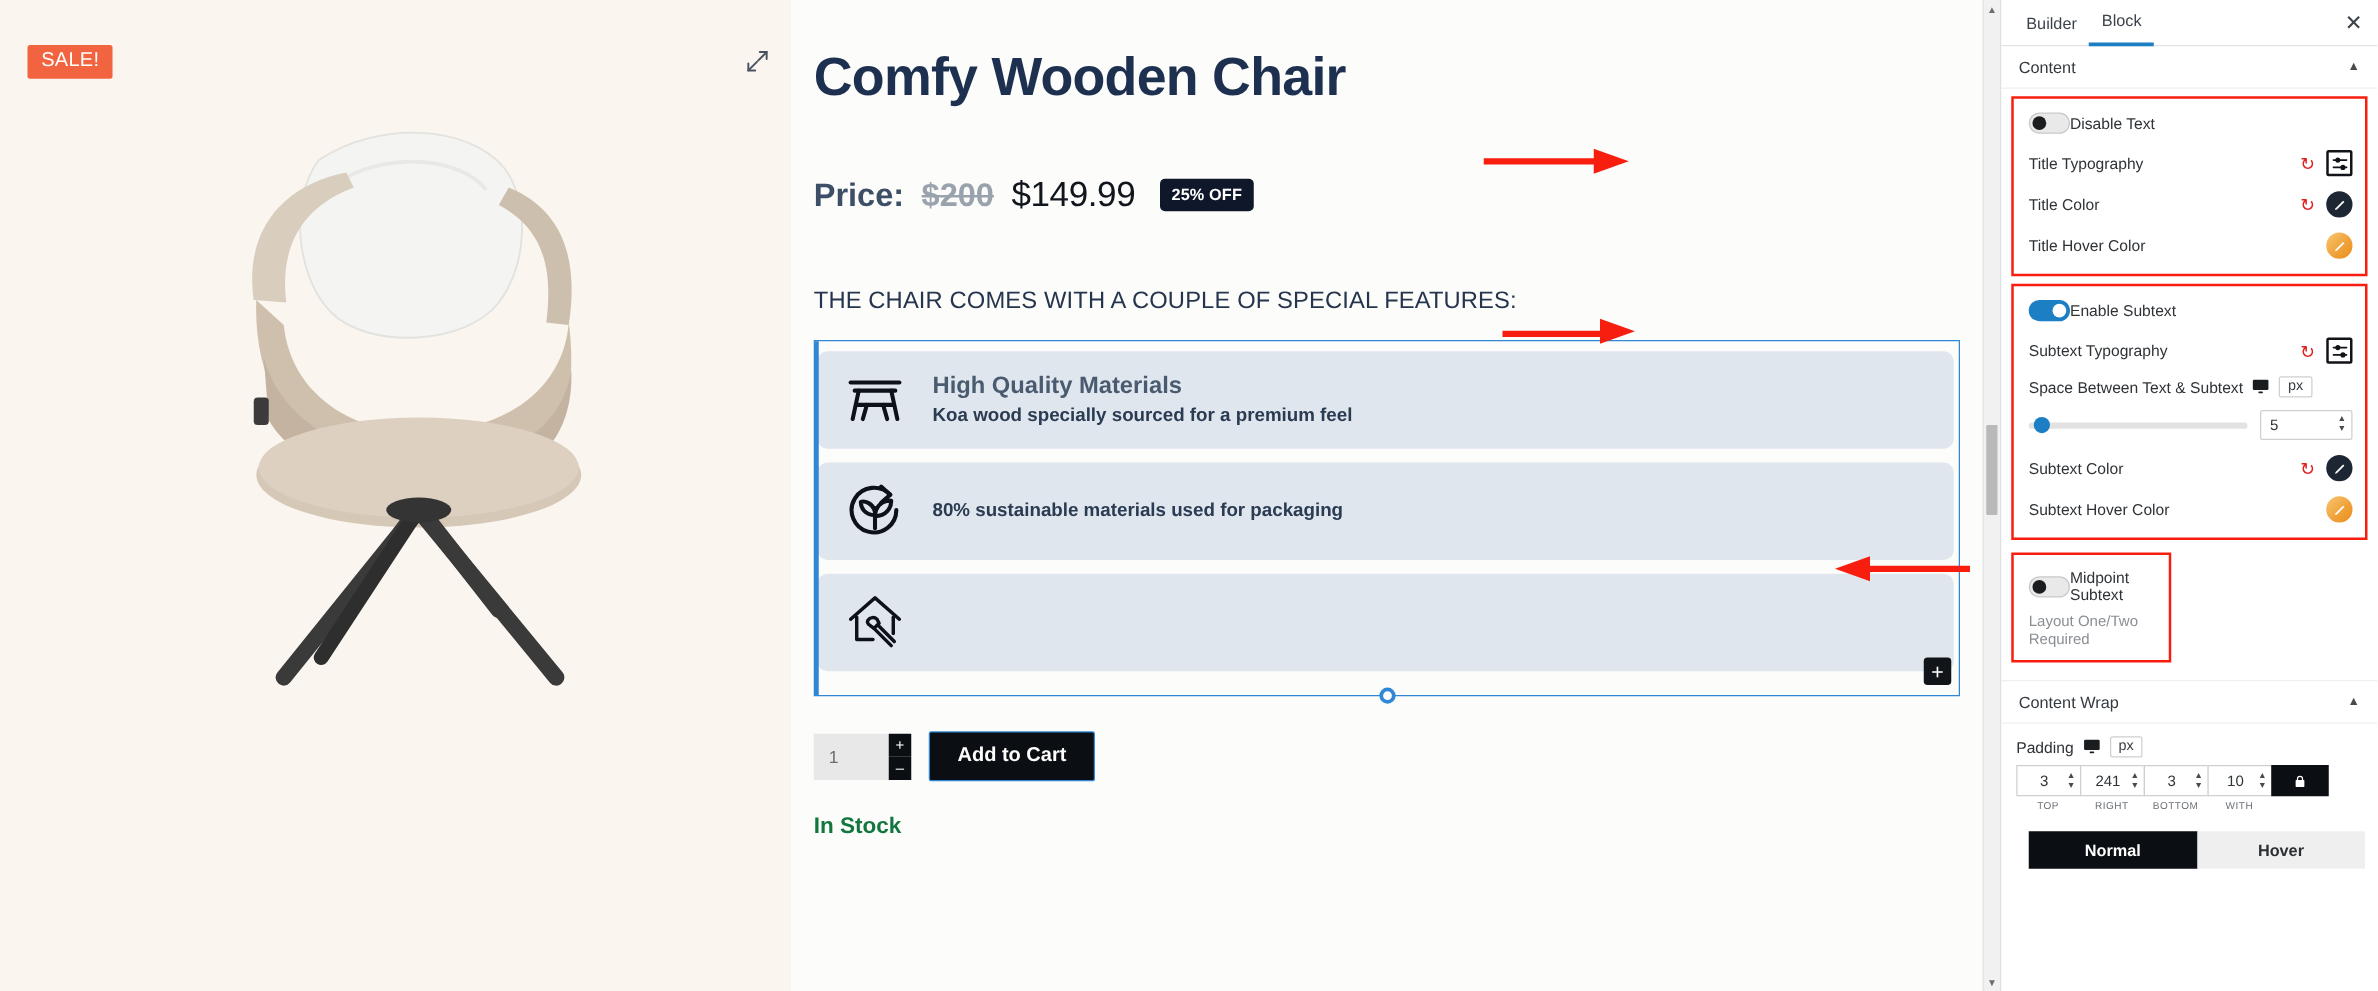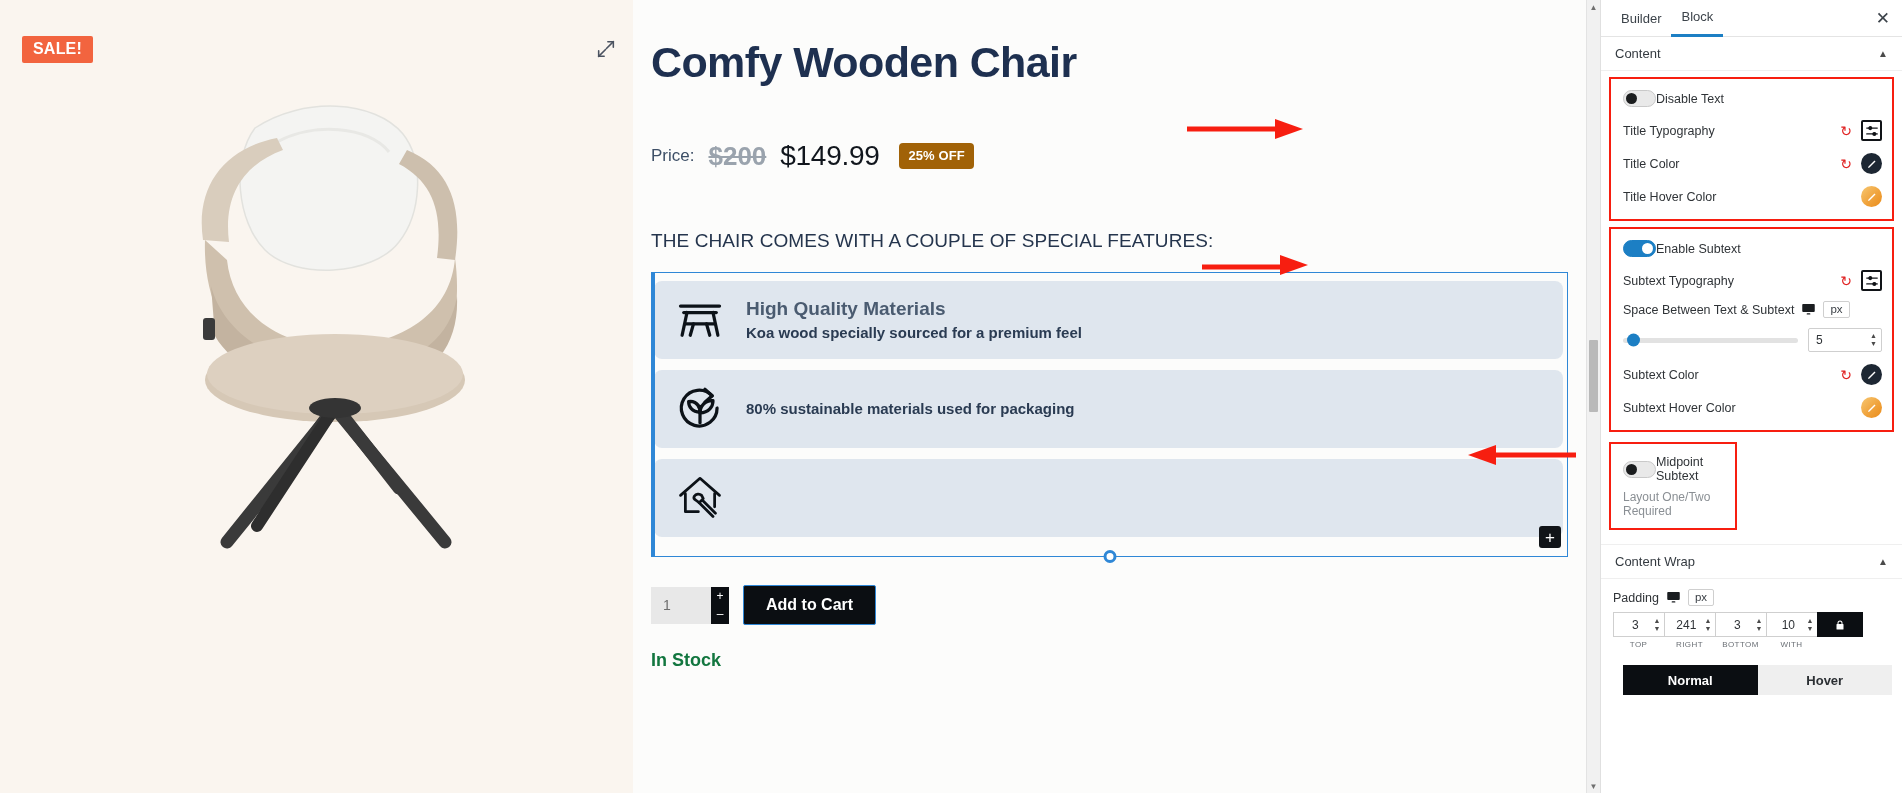--- a/index.html
+++ b/index.html
@@ -14,21 +14,21 @@
   
   .product-image-pane {
     position: relative;
     width: 633px; height: 793px;
     background: #faf5ef;
     flex: 0 0 633px;
   }
   .sale-badge {
     position: absolute; left: 22px; top: 36px;
     background: #f2643f; color: #ffffff;
-    font-size: 16px; font-weight: 700; letter-spacing: .2px;
+    font-size: 16px; font-weight: 400; letter-spacing: .2px;
     padding: 4px 11px 5px 11px; border-radius: 2px;
   }
   .expand-icon {
     position: absolute; right: 16px; top: 38px;
     width: 22px; height: 22px; color: #2d3748; opacity: .85;
     cursor: pointer;
   }
   .chair-wrap { position:absolute; left:0; top:90px; width:633px; height:560px; }
   .chair-svg { display:block; margin: 0 auto; }
 
@@ -44,28 +44,28 @@
   .product-title {
     margin-top: 38px; margin-left: 0;
     font-size: 43px; line-height: 1.12;
     font-weight: 700; color: #1e3050;
     letter-spacing: -.6px;
   }
   .price-row {
     display: flex; align-items: center; gap: 14px;
     margin-top: 54px;
   }
-  .price-label { font-size: 17px; font-weight: 400; color: #3d4f66; }
+  .price-label { font-size: 26px; font-weight: 700; color: #3d4f66; }
   .price-old {
     font-size: 26px; font-weight: 600; color: #9aa3ad;
     text-decoration: line-through; text-decoration-thickness: 2px;
   }
   .price-new { font-size: 28px; font-weight: 400; color: #11161d; letter-spacing: -.3px; }
   .discount-badge {
-    background: #a16207; color: #ffffff;
+    background: #0f172a; color: #ffffff;
     font-size: 13px; font-weight: 700; letter-spacing: .1px;
     padding: 5px 9px 6px 9px; border-radius: 4px; margin-left: 6px;
   }
   .features-heading {
     margin-top: 58px; font-size: 19px; color: #25354d;
     letter-spacing: .1px; font-weight: 400;
   }
 
   
   .features-block {

